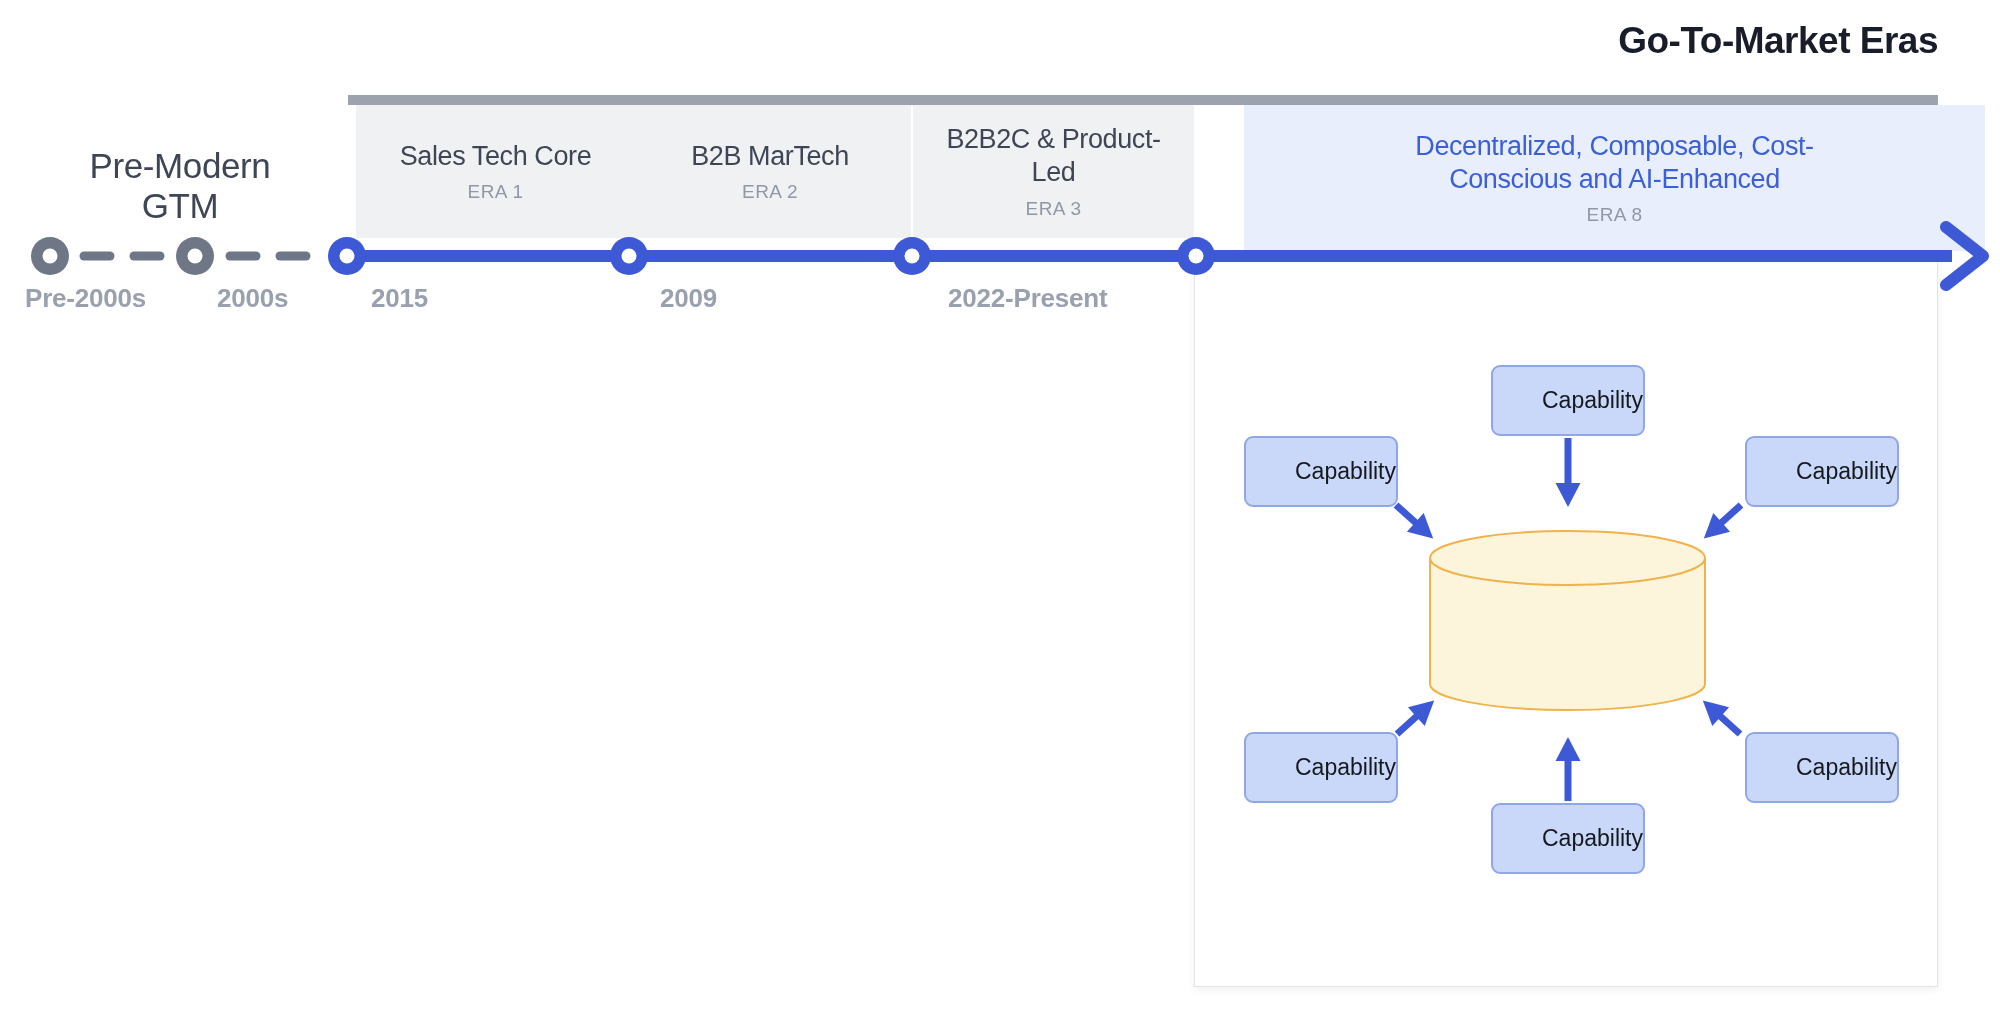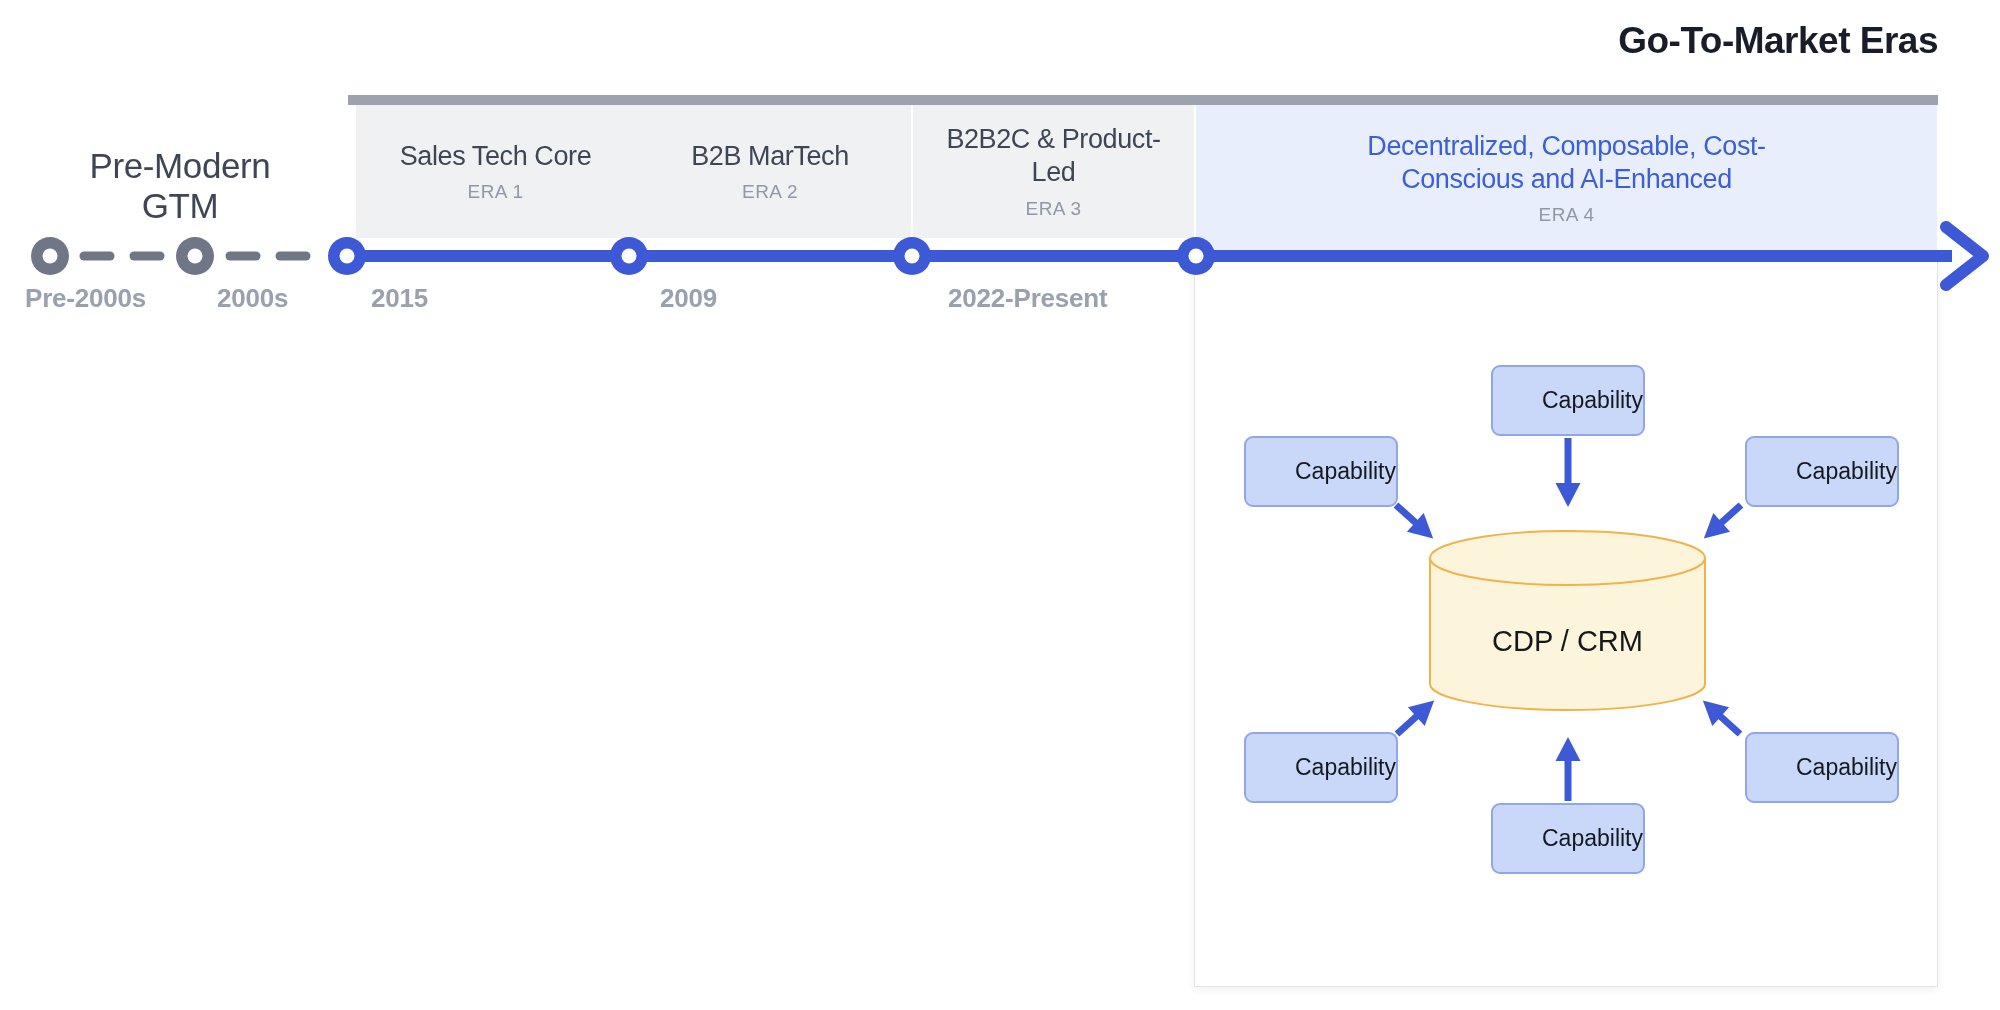--- a/index.html
+++ b/index.html
@@ -46,21 +46,21 @@
     align-items:center;justify-content:center;
     gap:9px;
   }
   .era-box.era-4{
     height:146px;
     background:var(--era4-bg);
   }
   .era-1{left:356px;width:279px;}
   .era-2{left:629px;width:282px;}
   .era-3{left:913px;width:281px;}
-  .era-4{left:1196px;width:741px;}
+  .era-4{left:1244px;width:741px;}
 
   .era-name{
     font-size:27px;letter-spacing:-0.4px;
     color:var(--dark-text);
     text-align:center;line-height:1.22;
   }
   .era-3 .era-name{max-width:215px;}
   .era-4 .era-name{max-width:480px;color:var(--blue-text);}
   .era-badge{
     font-size:19px;letter-spacing:0.4px;
@@ -142,21 +142,21 @@
   <div class="abs era-box era-2">
     <div class="era-name">B2B MarTech</div>
     <div class="era-badge">ERA 2</div>
   </div>
   <div class="abs era-box era-3">
     <div class="era-name">B2B2C &amp; Product-Led</div>
     <div class="era-badge">ERA 3</div>
   </div>
   <div class="abs era-box era-4">
     <div class="era-name">Decentralized, Composable, Cost-Conscious and AI-Enhanced</div>
-    <div class="era-badge">ERA 4</div>
+    <div class="era-badge">ERA 8</div>
   </div>
 
   <div class="abs pre-modern-label">Pre-Modern GTM</div>
 
   <div class="abs era4-panel"></div>
 
   <div class="abs date-label date-pre2000">Pre-2000s</div>
   <div class="abs date-label date-2000s">2000s</div>
   <div class="abs date-label date-2015">2015</div>
   <div class="abs date-label date-2017">2009</div>
@@ -247,15 +247,14 @@
   <div class="abs capability cap-bottom-left">
     <span>Capability</span>
   </div>
   <div class="abs capability cap-bottom-center">
     <span>Capability</span>
   </div>
   <div class="abs capability cap-bottom-right">
     <span>Capability</span>
   </div>
 
-  <div class="abs hub-label">CDP / CRM</div>
 
 </div>
 
 </body></html>

